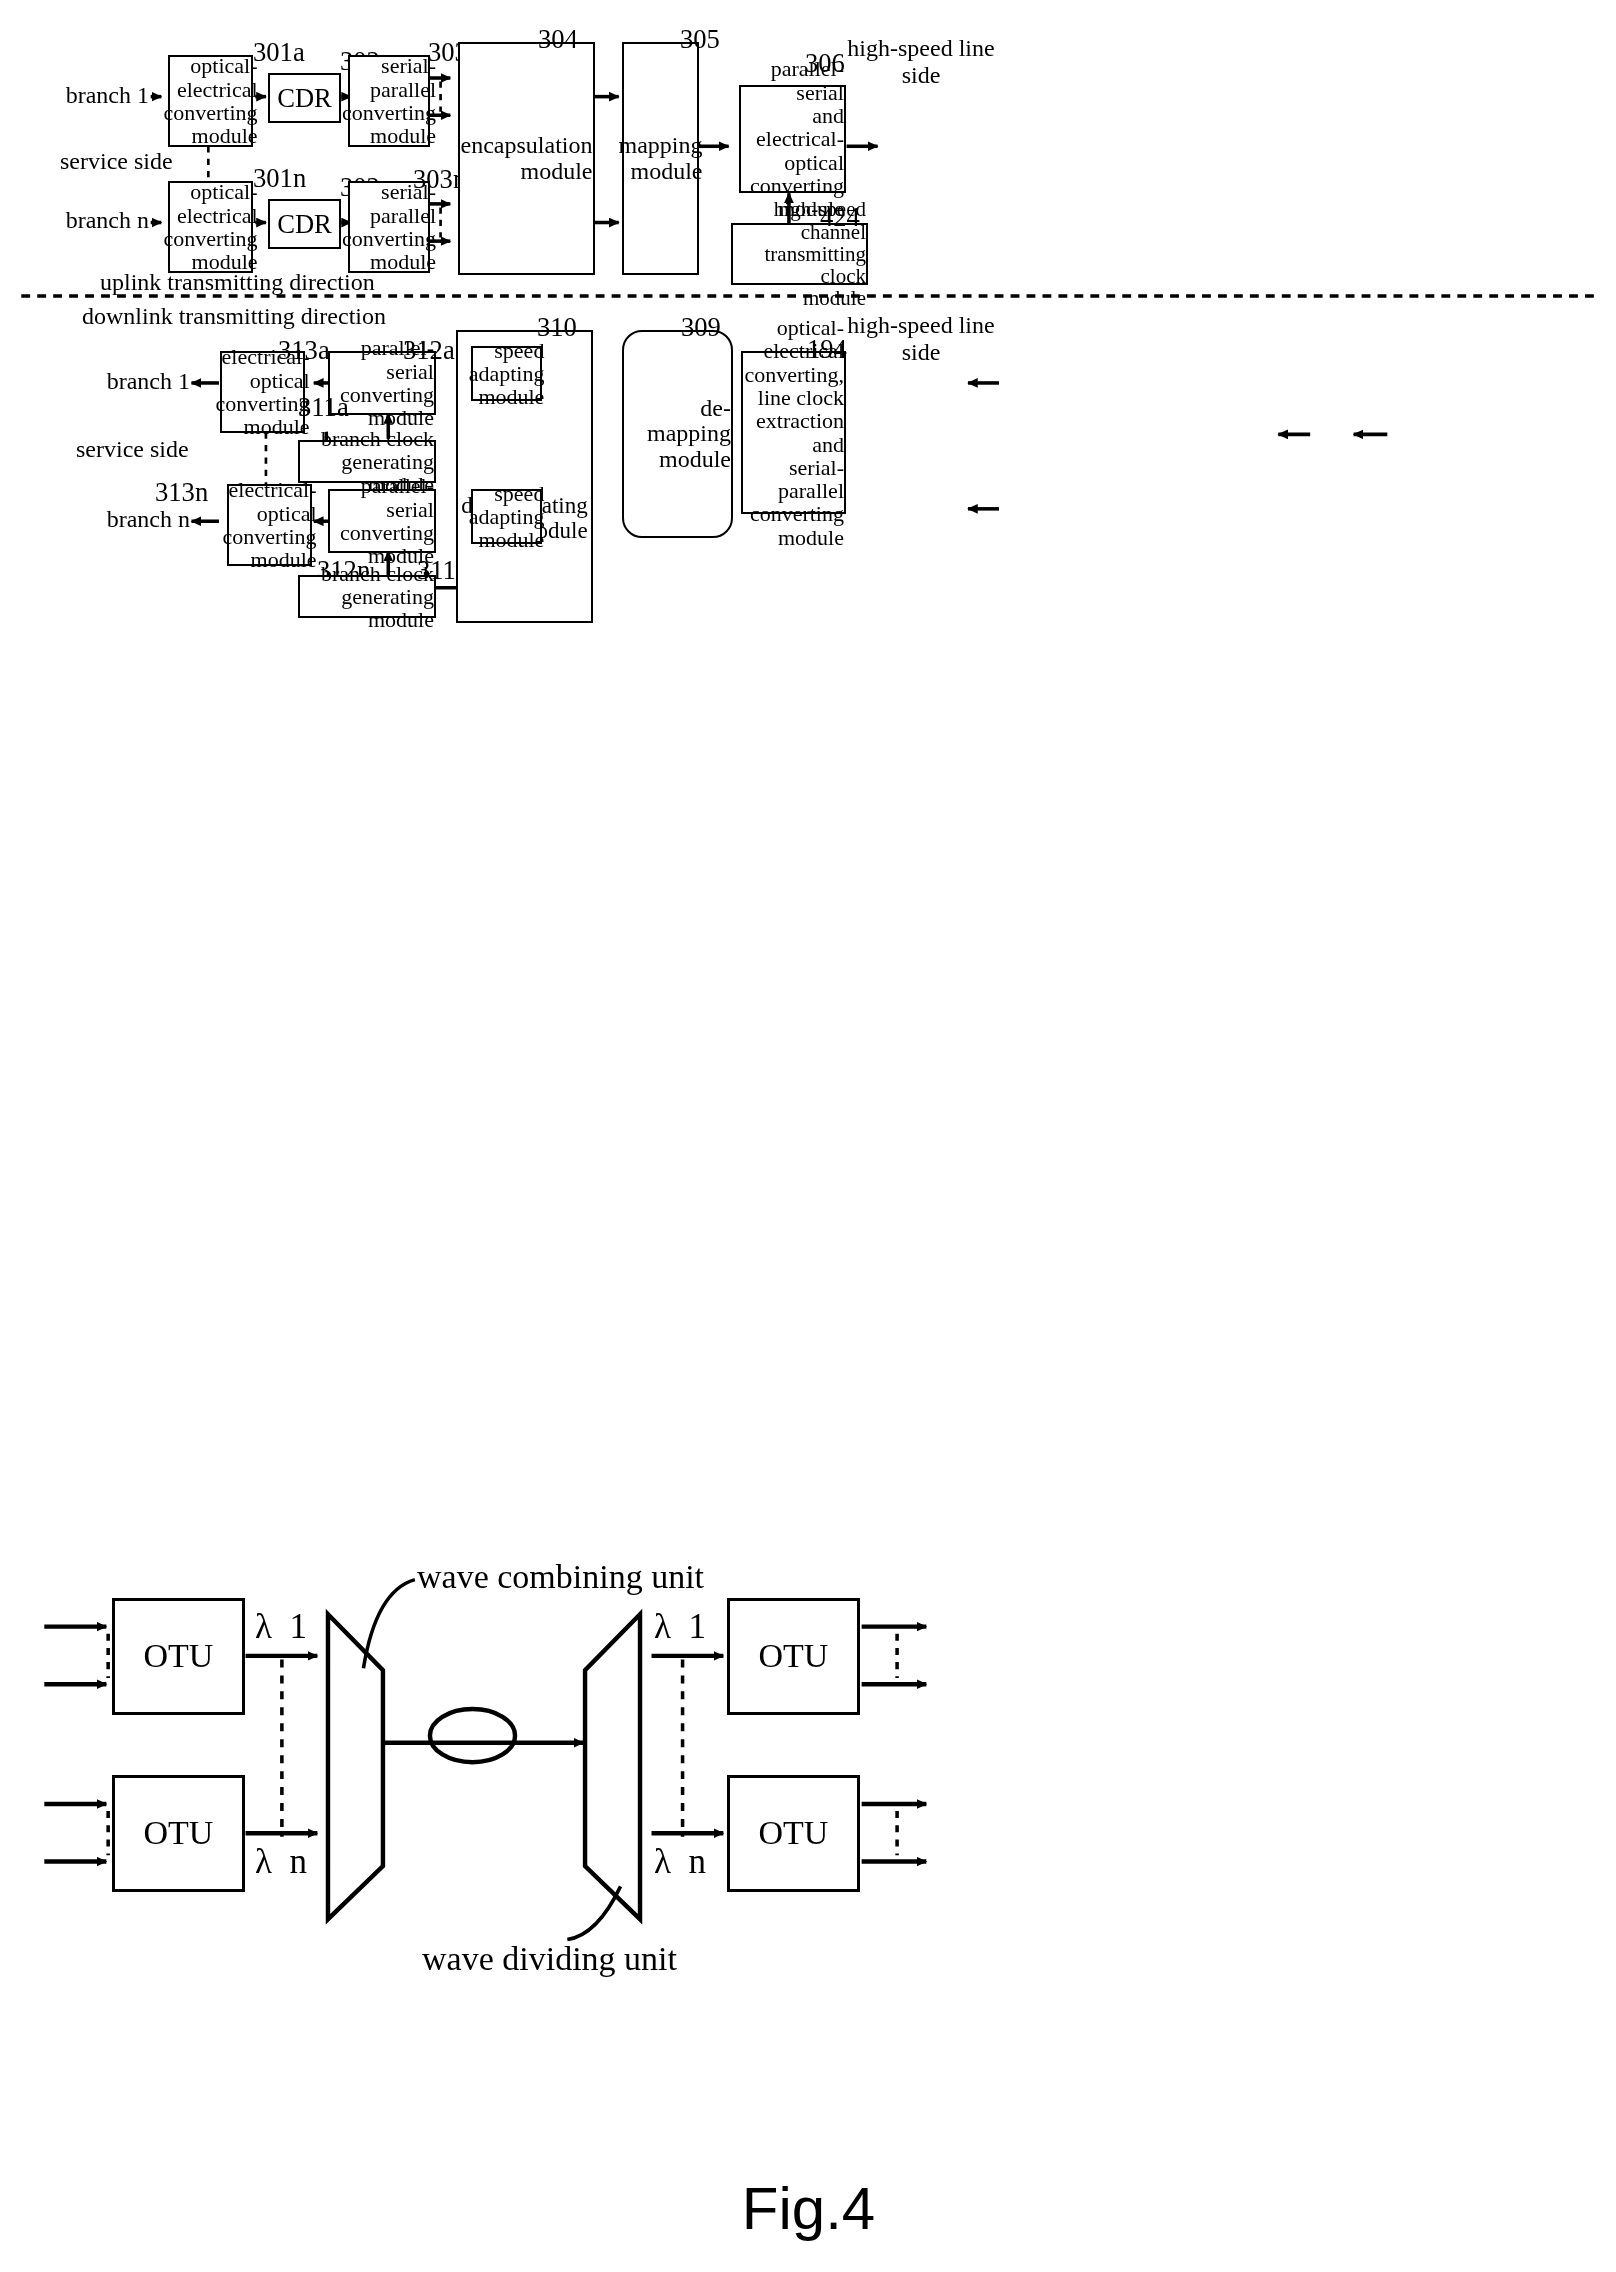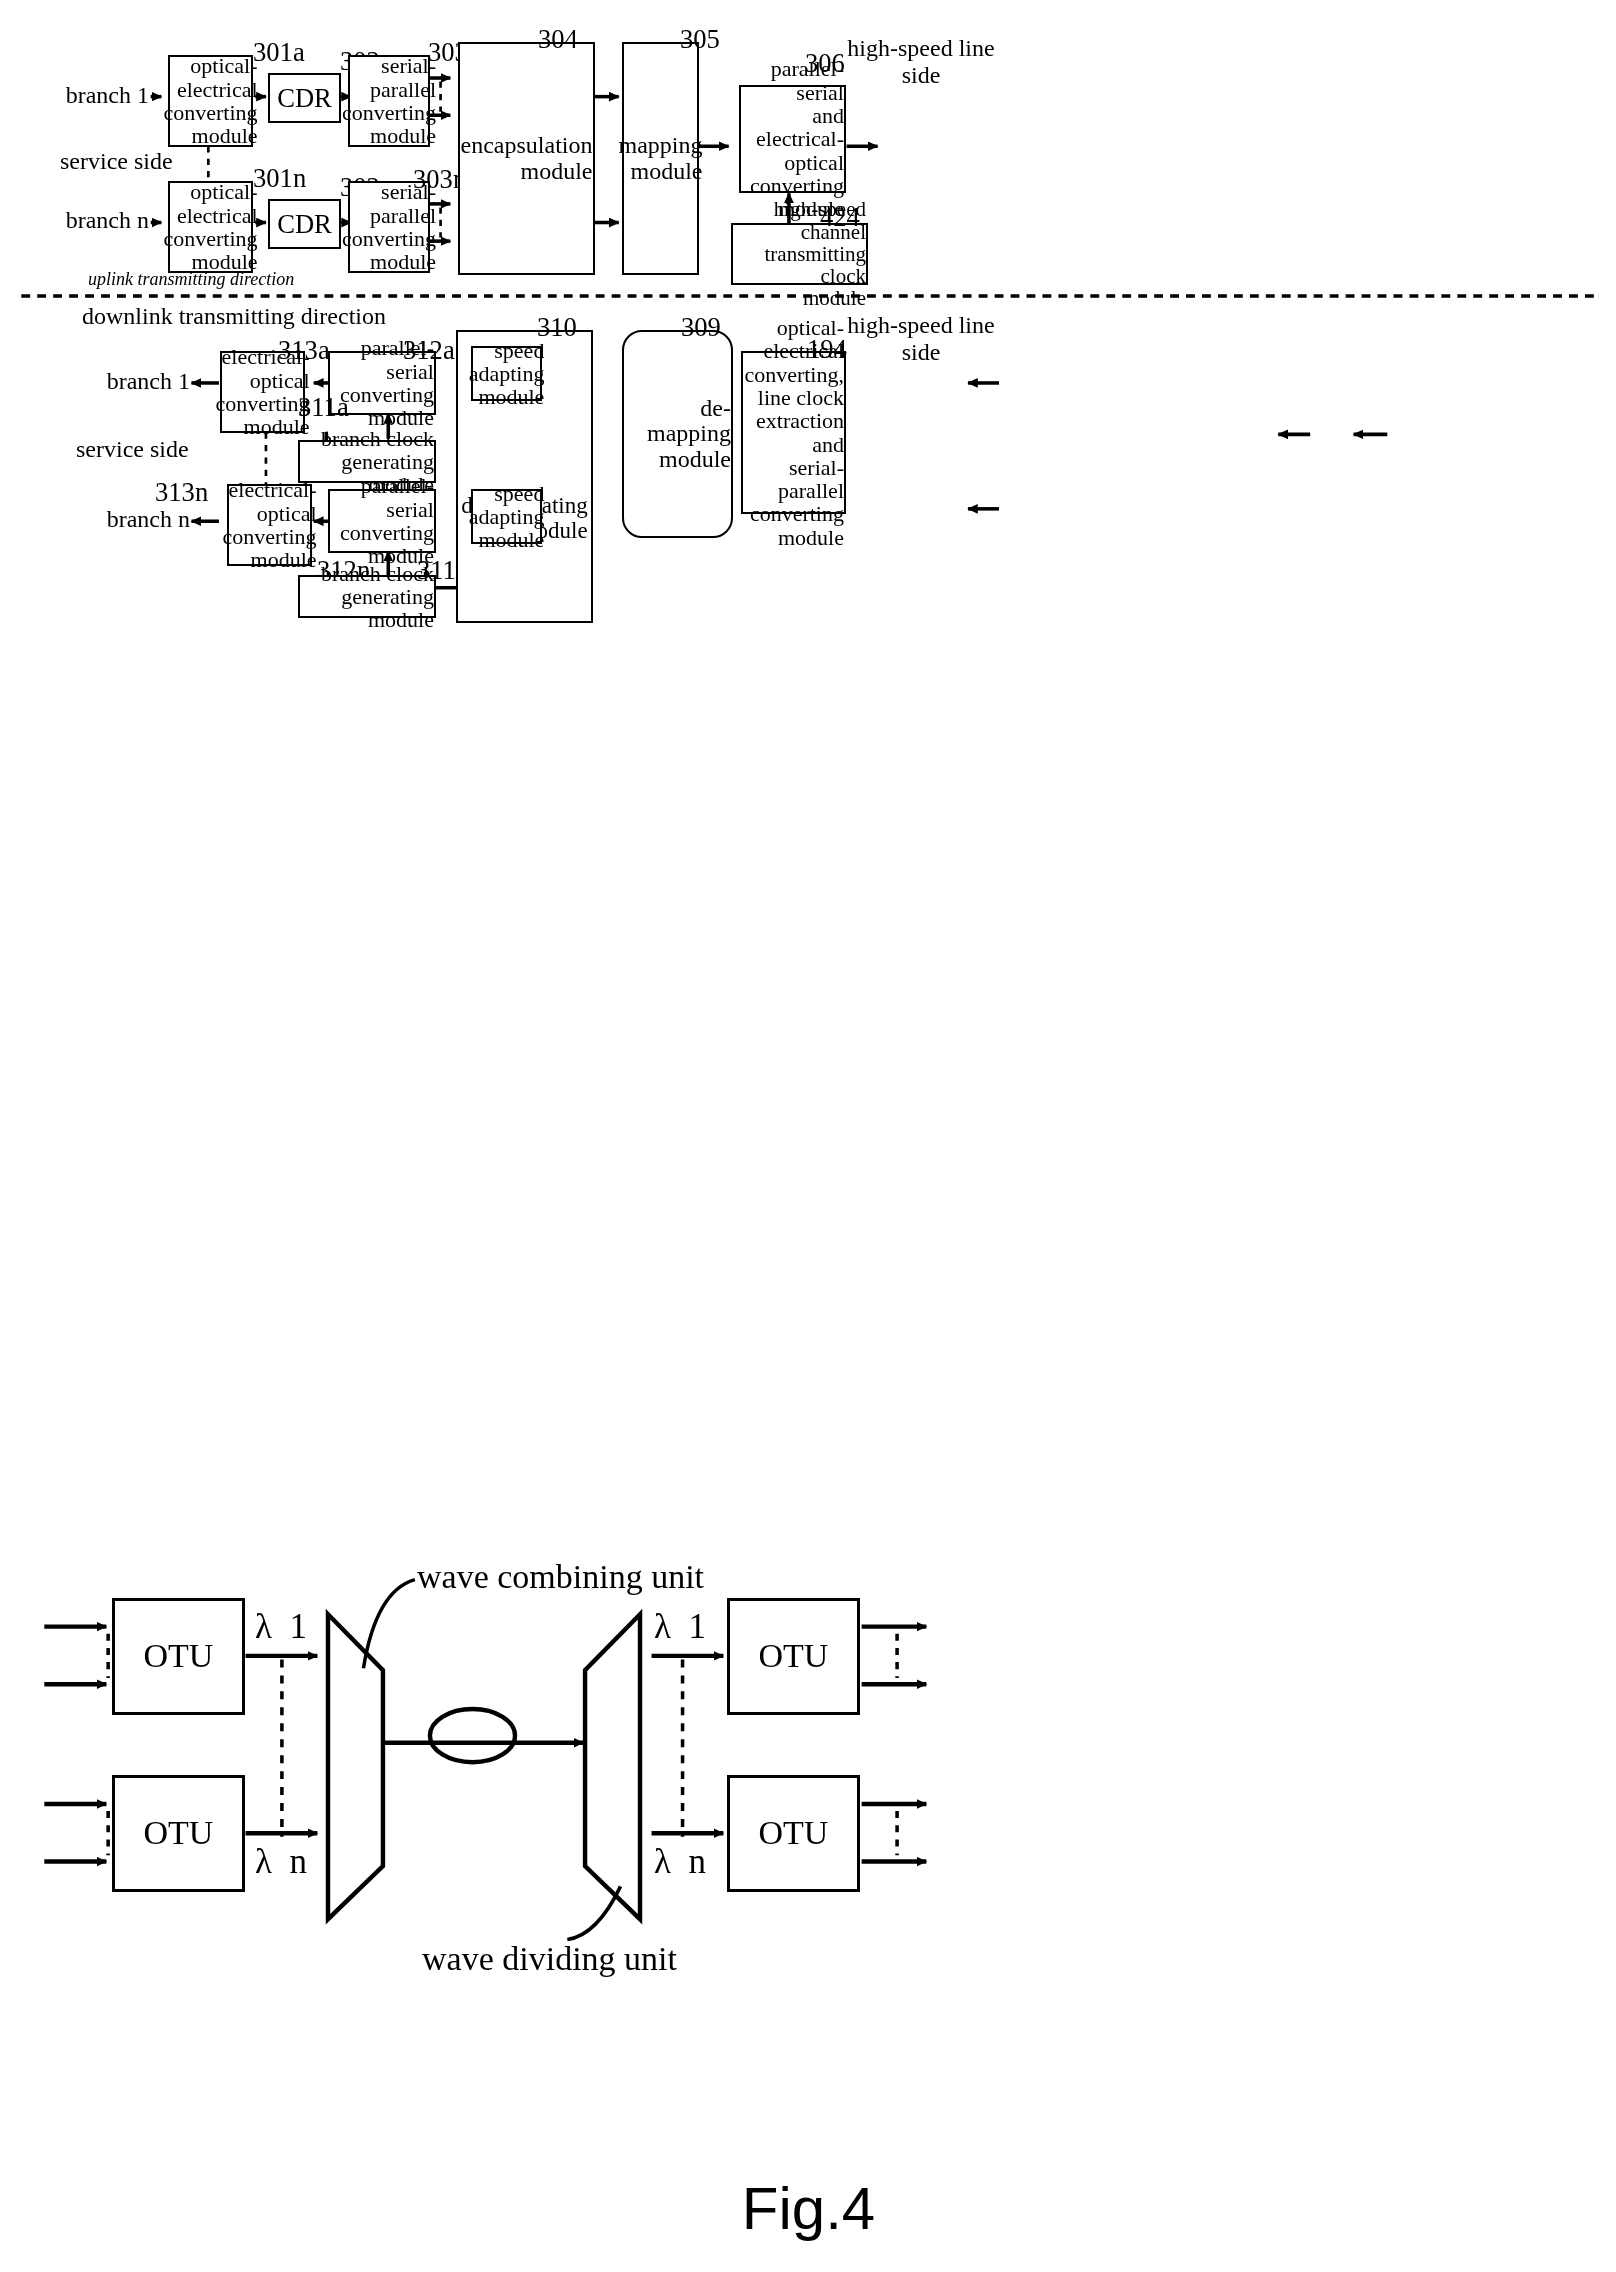--- a/index.html
+++ b/index.html
@@ -159,21 +159,21 @@
   <div class="box" style="left:731px;top:223px;width:137px;height:62px;font-size:21px;">
     <span>high-speed channel<br>transmitting clock<br>module</span>
     </div>
   <div class="ref" style="left:820px;top:202px;">424</div>
 
   <div class="lbl t-r" style="left:53px;top:82px;width:96px;font-size:24px;">branch 1</div>
   <div class="lbl t-r" style="left:53px;top:207px;width:96px;font-size:24px;">branch n</div>
   <div class="lbl" style="left:60px;top:148px;font-size:24px;">service side</div>
   <div class="lbl t-c" style="left:825px;top:35px;width:192px;font-size:24px;">high-speed line<br>side</div>
 
-  <div class="lbl" style="left:88px;top:269px;font-size:18px;font-style:italic;">uplink transmitting direction</div>
+  <div class="lbl" style="left:100px;top:269px;font-size:24px;">uplink transmitting direction</div>
   <div class="lbl" style="left:82px;top:303px;font-size:24px;">downlink transmitting direction</div>
 
   <div class="box" style="left:220px;top:351px;width:85px;height:82px;font-size:22px;">
     <span>electrical-<br>optical<br>converting<br>module</span>
     </div>
   <div class="ref" style="left:278px;top:335px;">313a</div>
 
   <div class="box" style="left:328px;top:351px;width:108px;height:64px;font-size:22px;">
     <span>parallel-serial<br>converting<br>module</span>
     </div>

